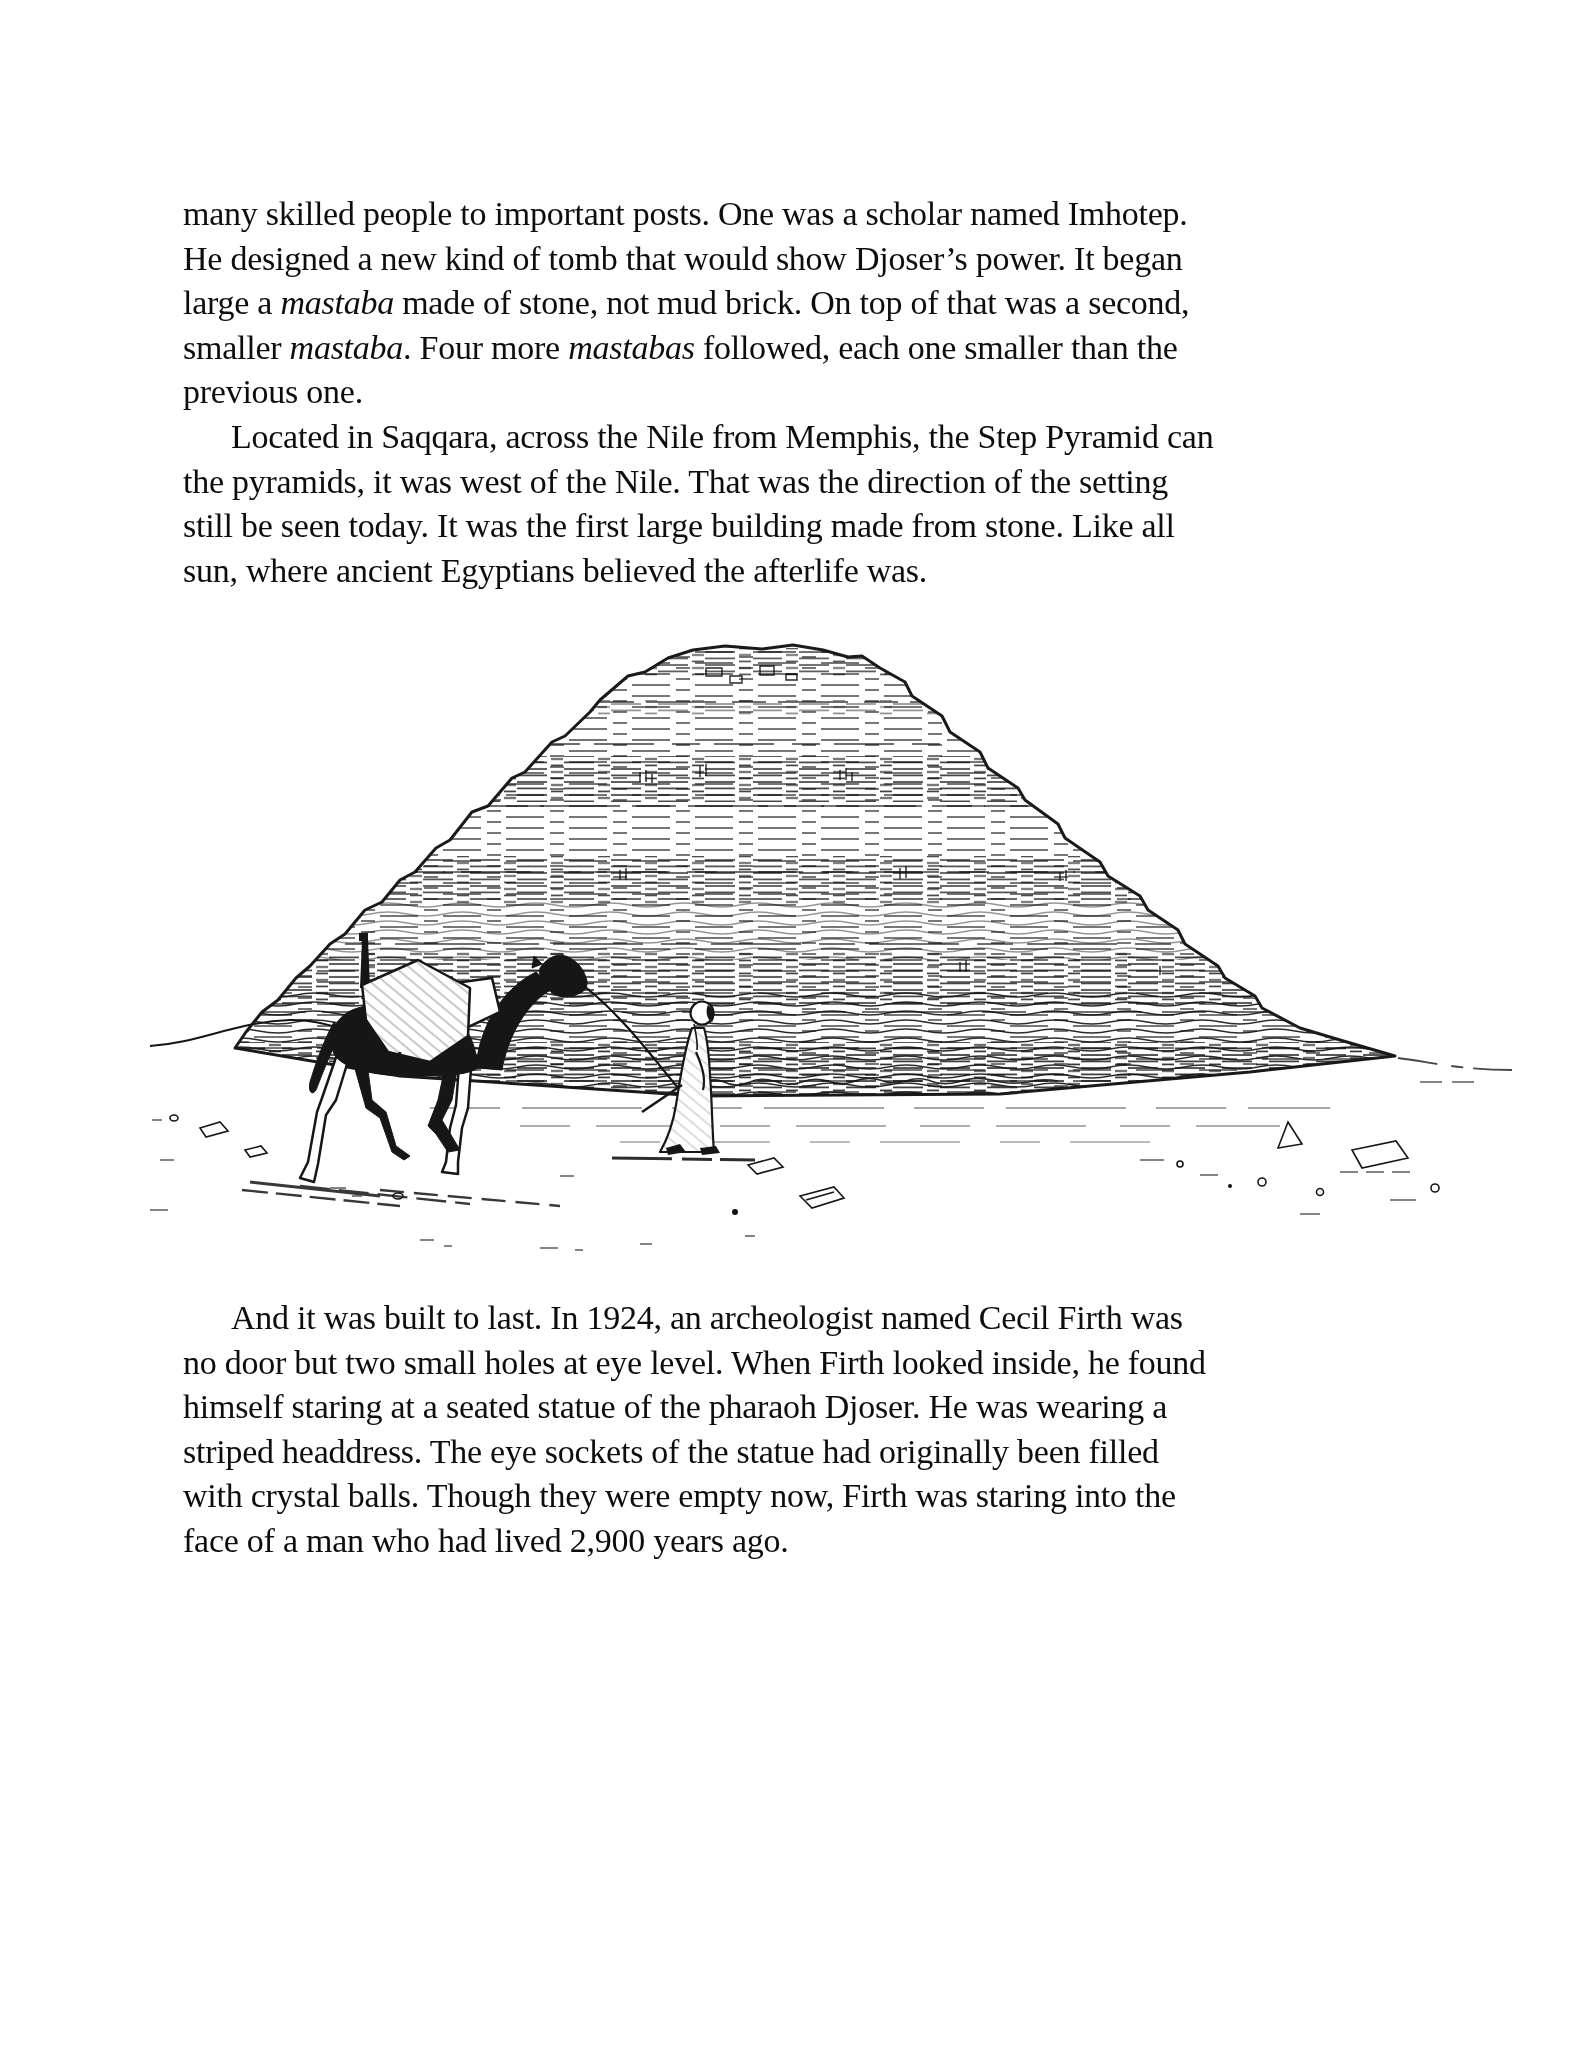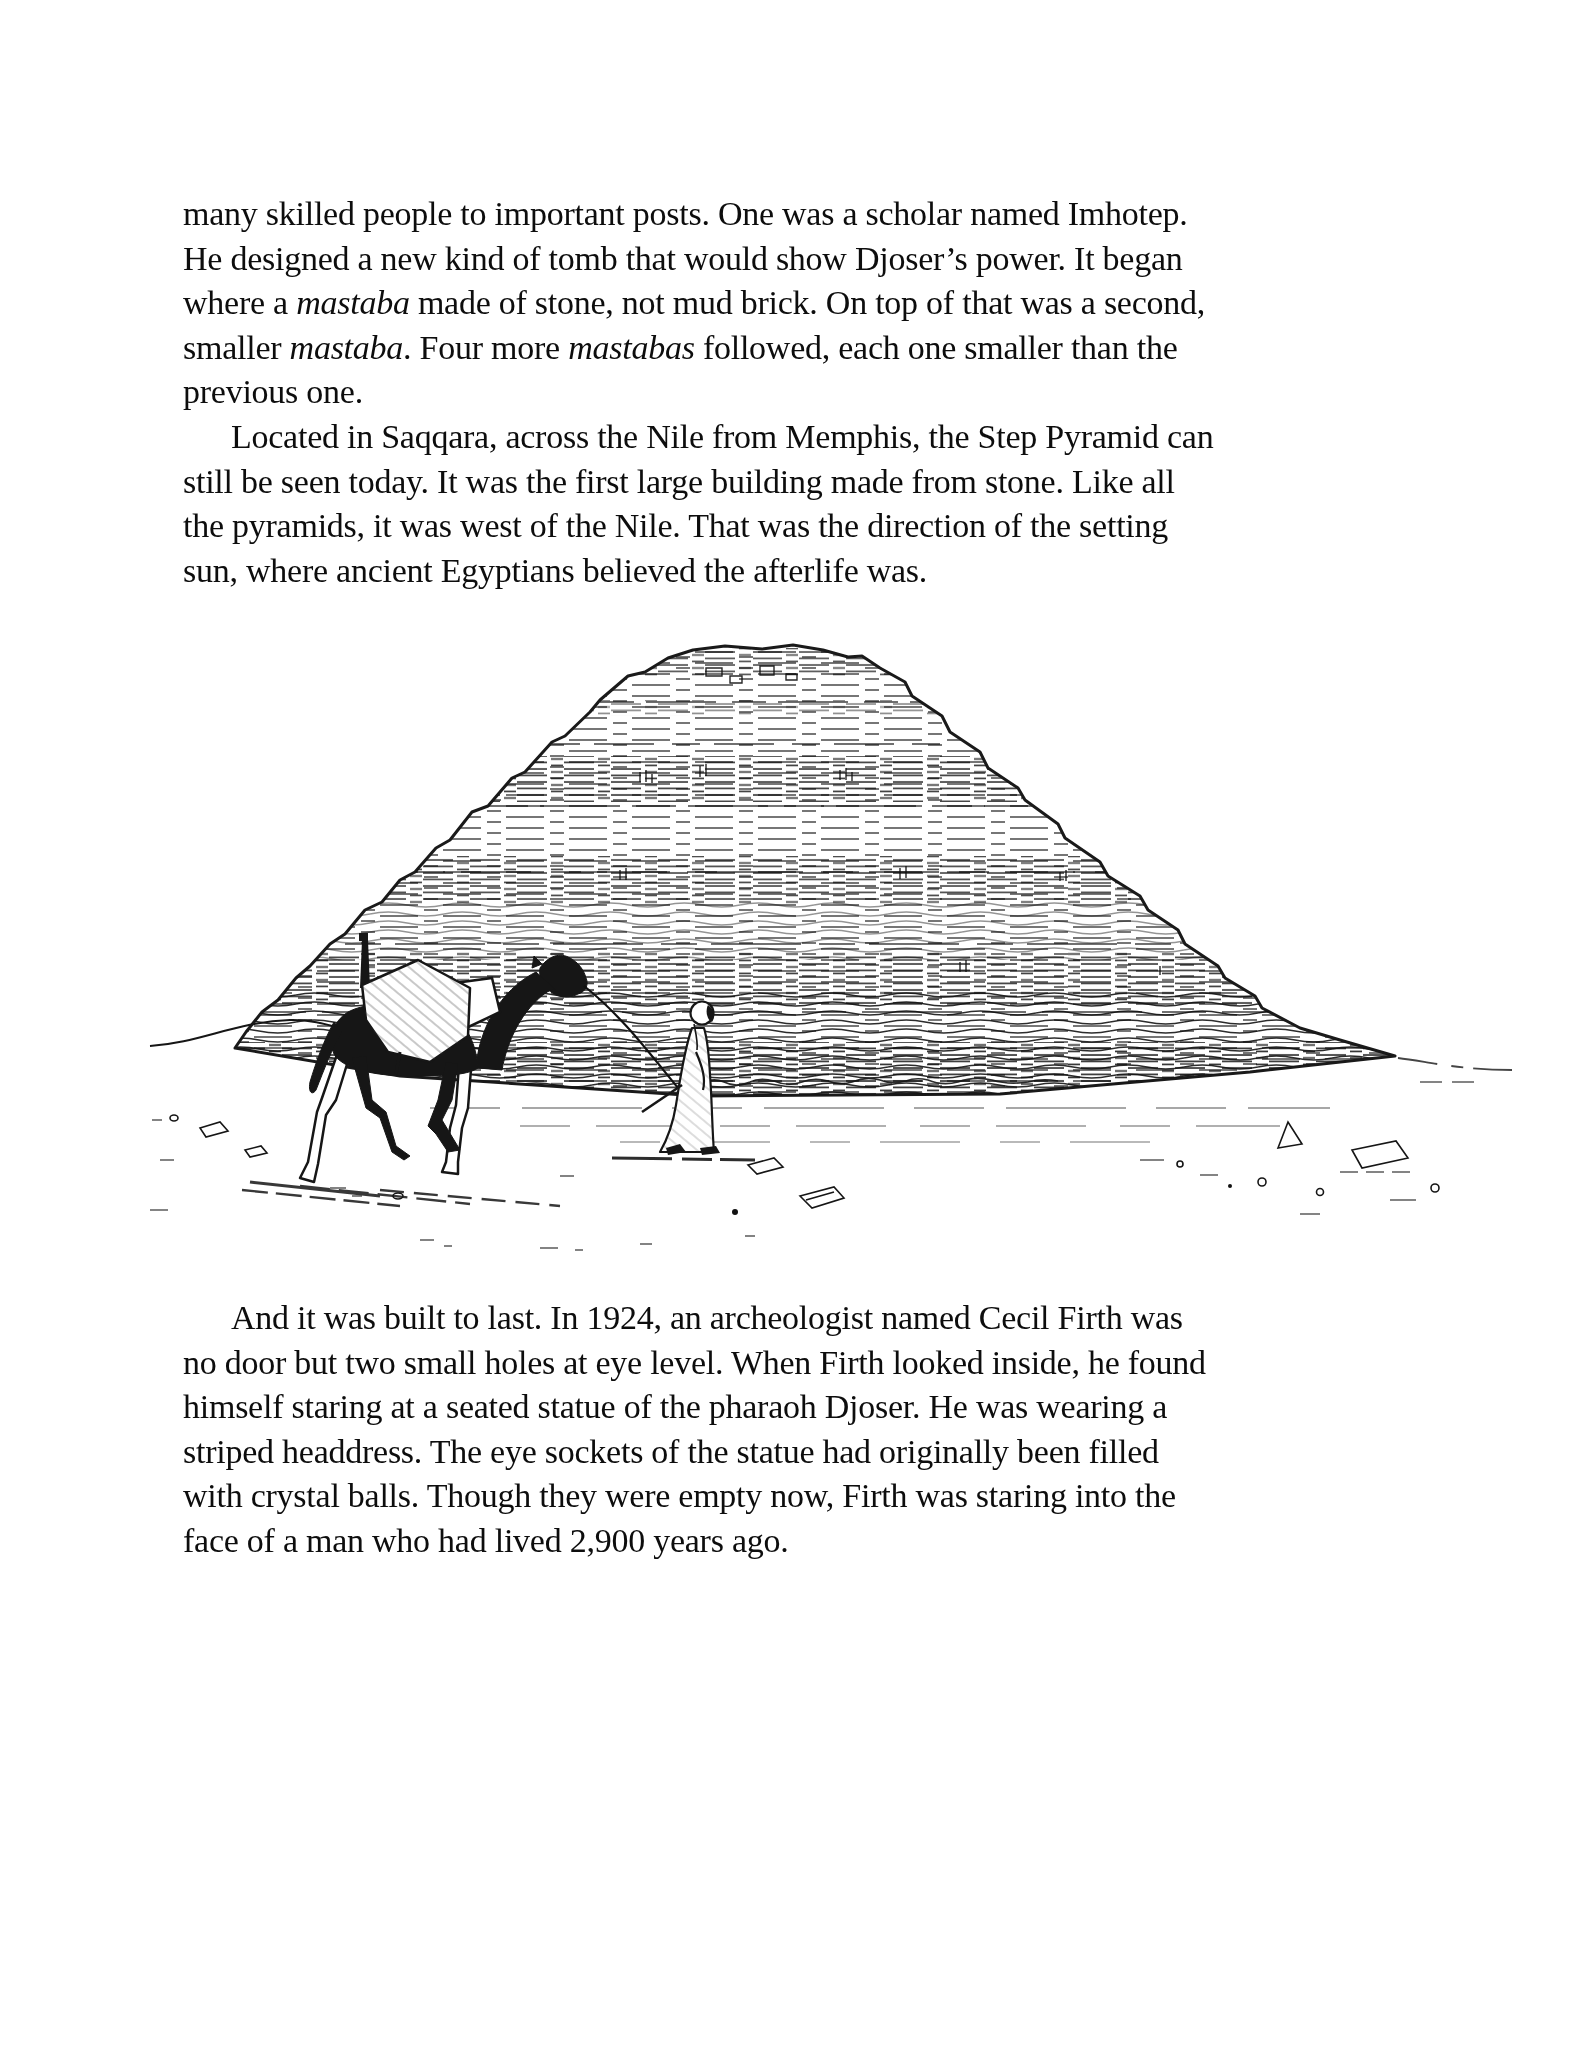--- a/index.html
+++ b/index.html
@@ -37,28 +37,28 @@
 </style>
 </head>
 <body>
 
 <div class="page">
 
   <div class="textblock" id="tb1">
       <p class="para">
         <span class="line"><span>many skilled people to important posts. One was a scholar named Imhotep.</span></span>
         <span class="line"><span>He designed a new kind of tomb that would show Djoser’s power. It began</span></span>
-        <span class="line"><span>where a </span><span class="it">mastaba</span><span> made of stone, not mud brick. On top of that was a second,</span></span>
+        <span class="line"><span>large a </span><span class="it">mastaba</span><span> made of stone, not mud brick. On top of that was a second,</span></span>
         <span class="line"><span>smaller </span><span class="it">mastaba</span><span>. Four more </span><span class="it">mastabas</span><span> followed, each one smaller than the</span></span>
         <span class="line"><span>previous one.</span></span>
       </p>
       <p class="para indent">
         <span class="line"><span>Located in Saqqara, across the Nile from Memphis, the Step Pyramid can</span></span>
+        <span class="line"><span>the pyramids, it was west of the Nile. That was the direction of the setting</span></span>
         <span class="line"><span>still be seen today. It was the first large building made from stone. Like all</span></span>
-        <span class="line"><span>the pyramids, it was west of the Nile. That was the direction of the setting</span></span>
         <span class="line"><span>sun, where ancient Egyptians believed the afterlife was.</span></span>
       </p>
     </div>
 
   <figure class="illustration" style="margin:0">
     <svg viewBox="148 635 1366 620" xmlns="http://www.w3.org/2000/svg">
       <title>Black-and-white ink drawing of the eroded Step Pyramid of Djoser in the desert; a robed figure leads a saddled camel across rocky sand in front of the pyramid.</title>
       <defs>
         <pattern id="hA" patternUnits="userSpaceOnUse" width="63" height="11">
           <path d="M2,3 H40 M46,8 H60" stroke="#1b1b1b" stroke-width="1.5" fill="none"></path>

